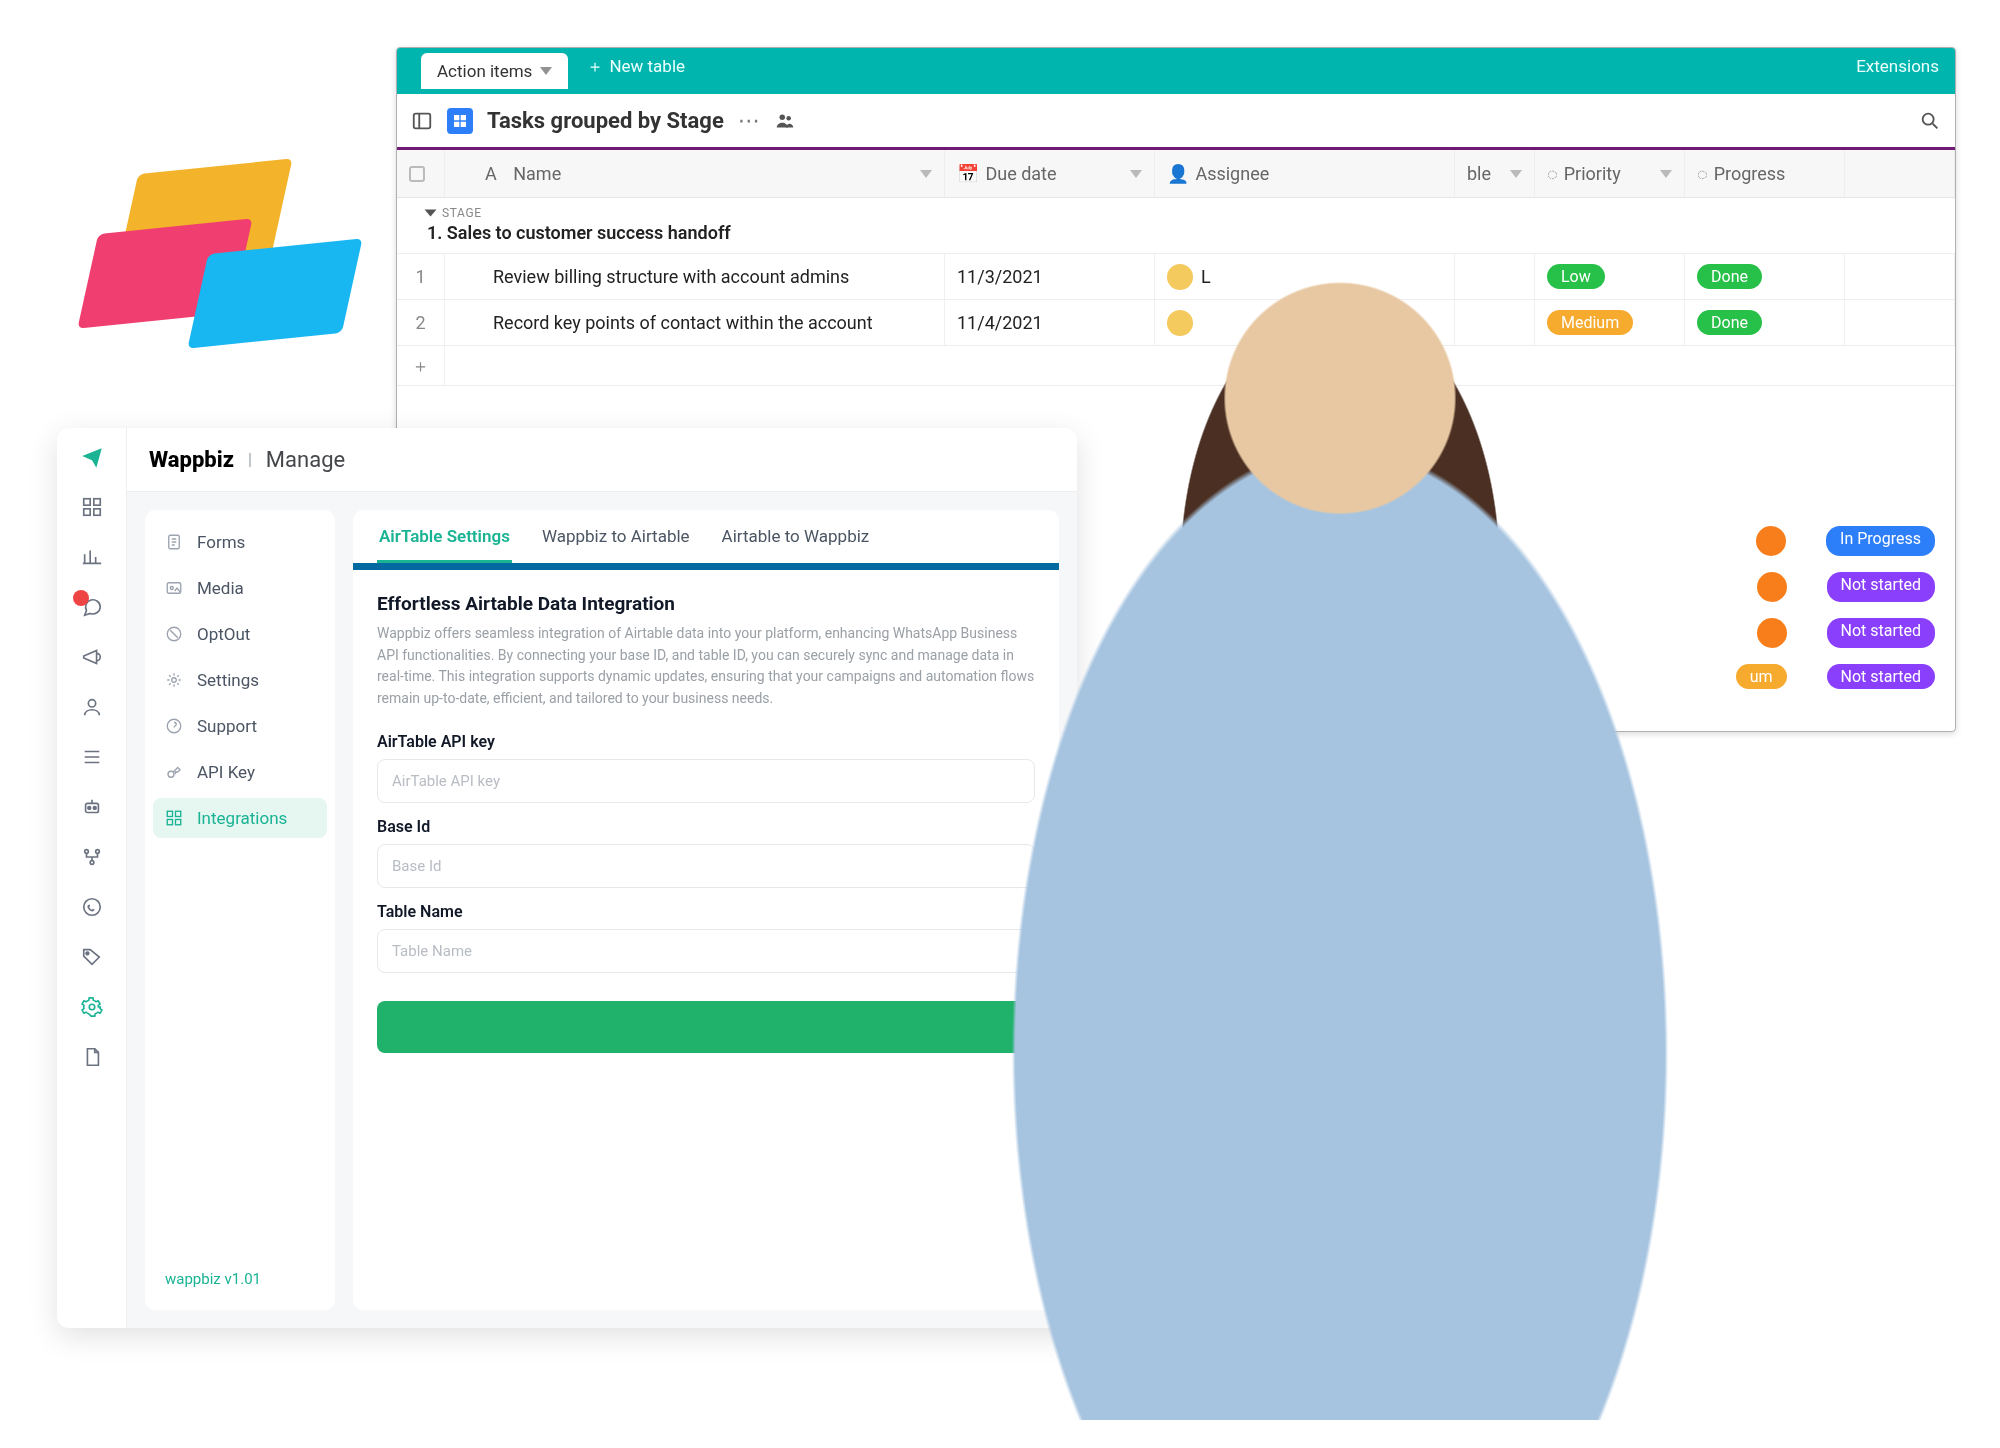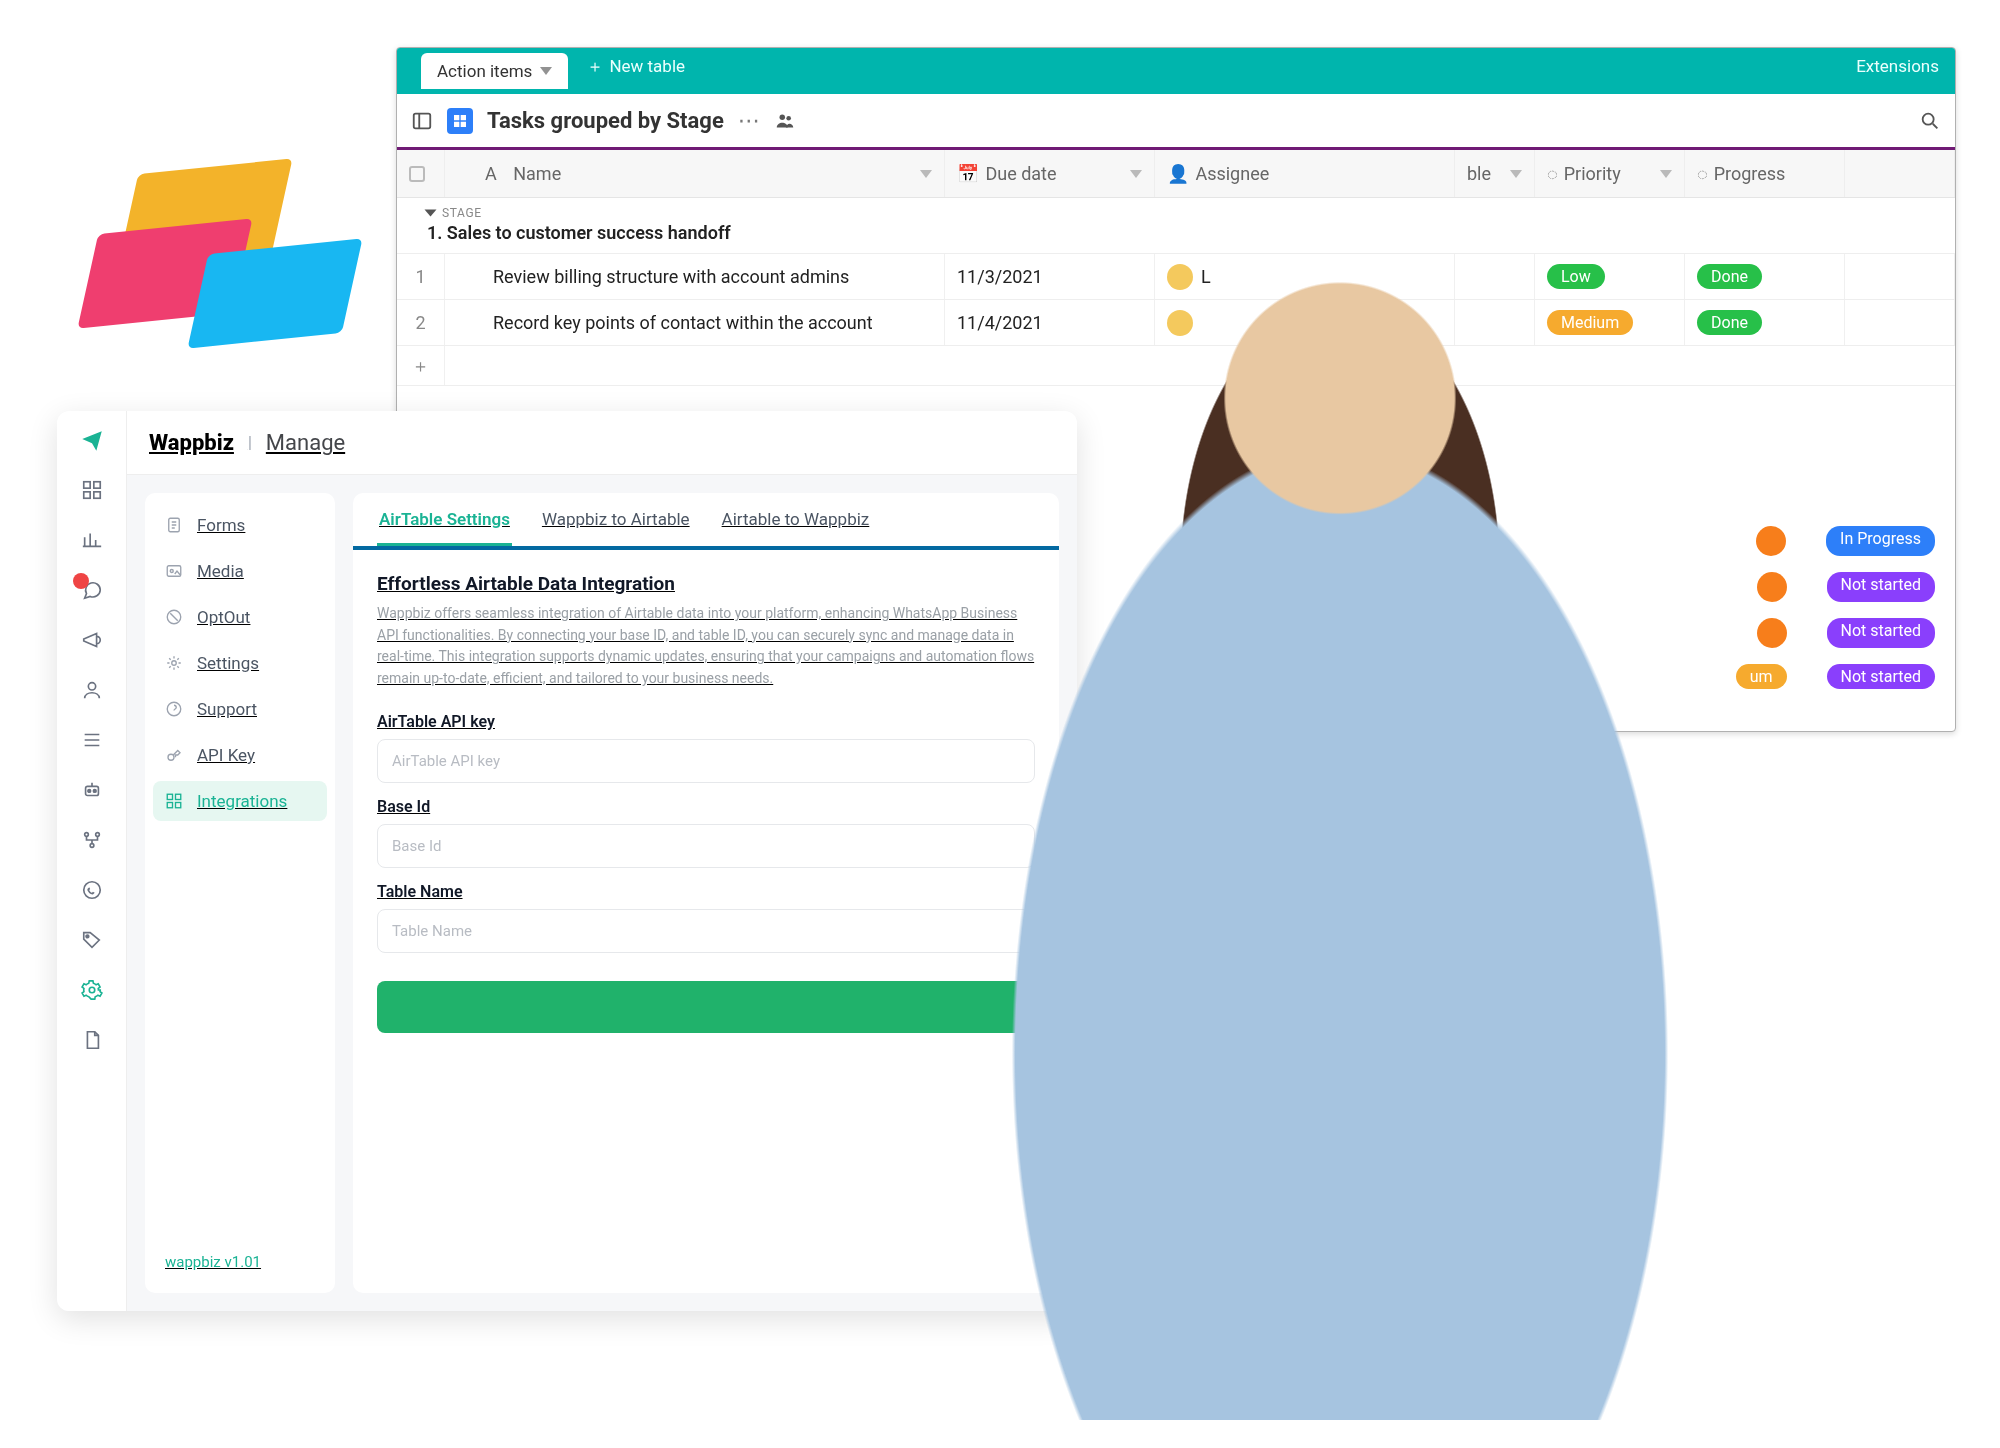--- a/index.html
+++ b/index.html
@@ -59,28 +59,27 @@
     display:flex; flex-direction:column; gap:16px;
   }
   .extra-row{display:flex; gap:40px; justify-content:flex-end;}
   .bubble-orange{width:30px; height:30px; border-radius:50%; background:#f77e1b;}
   .mini-pill{padding:3px 14px; border-radius:14px; color:#fff; font-size:16px;}
   .mini-pill.prog{background:#2d7ff9;} .mini-pill.ns{background:#8a3ffc;}
 
   
   .wappbiz {
     position: absolute;
-    top: 411px; left: 57px;
+    top: 428px; left: 57px;
     width: 1020px; height: 900px;
     background: #f6f7f9;
     border-radius: 12px;
     box-shadow: 0 8px 30px rgba(0,0,0,.12);
     display: flex;
     overflow: hidden;
-    text-decoration: underline;
   }
   .wb-rail { width: 70px; background:#fff; border-right:1px solid #eee; display:flex; flex-direction:column; align-items:center; padding-top:16px; gap:24px;}
   .wb-rail .ico{width:26px; height:26px; color:#6b7280; position:relative; display:flex;align-items:center;justify-content:center;}
   .wb-rail .logo{color:#1ab394; font-size:28px;}
   .wb-rail .badge::before{content:""; position:absolute; top:-4px; left:-6px; width:16px; height:16px; background:#ef4444; border-radius:50%;}
   .wb-rail .active{color:#1ab394;}
 
   .wb-main{flex:1; display:flex; flex-direction:column;}
   .wb-top{height:64px; background:#fff; border-bottom:1px solid #eee; display:flex; align-items:center; padding:0 22px; gap:14px;}
   .wb-brand{font-weight:800; font-size:22px;}
@@ -89,21 +88,21 @@
 
   .wb-body{flex:1; display:flex; gap:18px; padding:18px;}
   .wb-side{width:190px; background:#fff; border-radius:10px; padding:12px 8px; display:flex; flex-direction:column; gap:6px;}
   .wb-side-item{display:flex; align-items:center; gap:14px; padding:10px 12px; border-radius:8px; color:#4b5563; font-size:17px;}
   .wb-side-item .si-ico{width:18px; height:18px; color:#9ca3af;}
   .wb-side-item.active{background:#e6f7f1; color:#1ab394;}
   .wb-side-item.active .si-ico{color:#1ab394;}
   .wb-version{margin-top:auto; color:#1ab394; font-size:15px; padding:10px 12px;}
 
   .wb-card{flex:1; background:#fff; border-radius:10px; padding:0 0 24px 0; display:flex; flex-direction:column;}
-  .wb-tabs{display:flex; gap:28px; padding:16px 24px 0 24px; border-bottom:4px solid #0369a1;}
+  .wb-tabs{display:flex; gap:28px; padding:16px 24px 0 24px; border-bottom:7px solid #0369a1;}
   .wb-tab{padding:0 2px 14px 2px; font-size:17px; color:#4b5563;}
   .wb-tab.active{color:#1ab394; border-bottom:3px solid #1ab394; font-weight:600;}
   .wb-section{padding:22px 24px 0 24px;}
   .wb-h{font-size:19px; font-weight:700; color:#111827; margin-bottom:8px;}
   .wb-desc{font-size:14px; color:#9aa0a6; line-height:1.55; margin-bottom:22px;}
   .wb-label{font-size:16px; font-weight:600; color:#111827; margin:14px 0 8px;}
   .wb-input{width:100%; height:44px; border:1px solid #e6e8eb; border-radius:8px; padding:0 14px; font-size:15px; color:#333;}
   .wb-input::placeholder{color:#b8bcc3;}
   .wb-submit{margin:28px 24px 0 24px; height:52px; background:#20b26b; border:none; border-radius:8px;}
 

